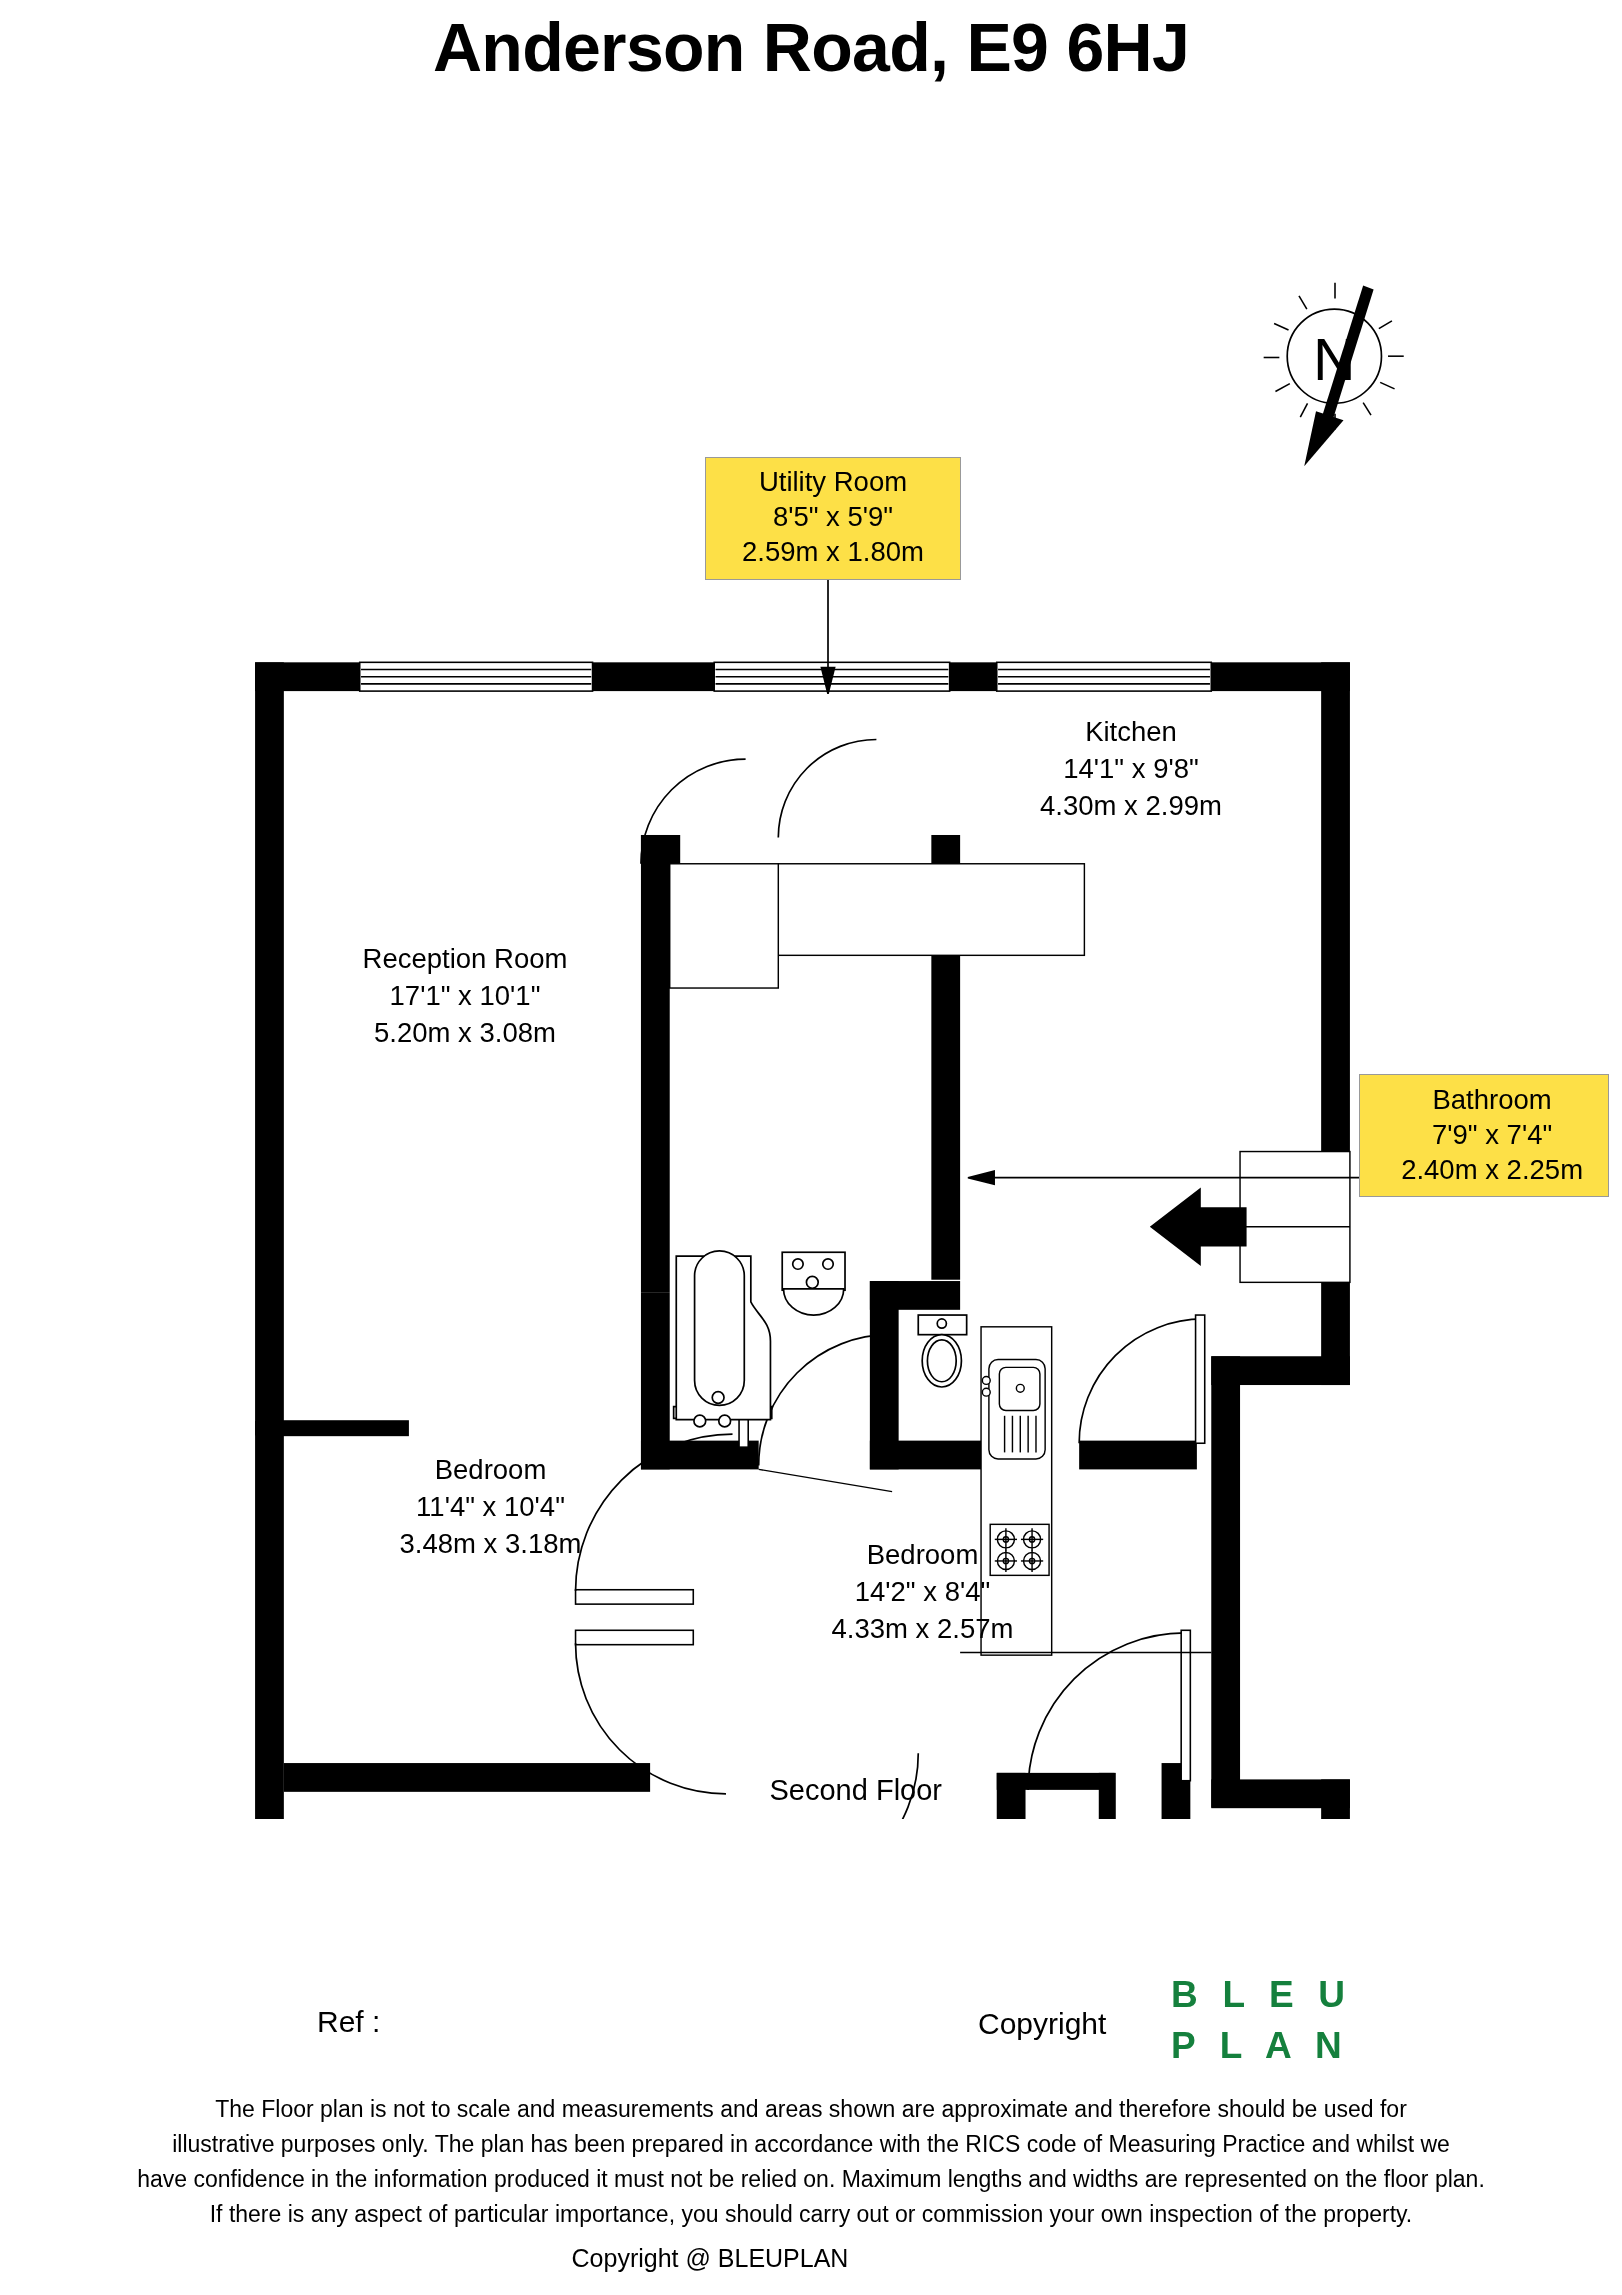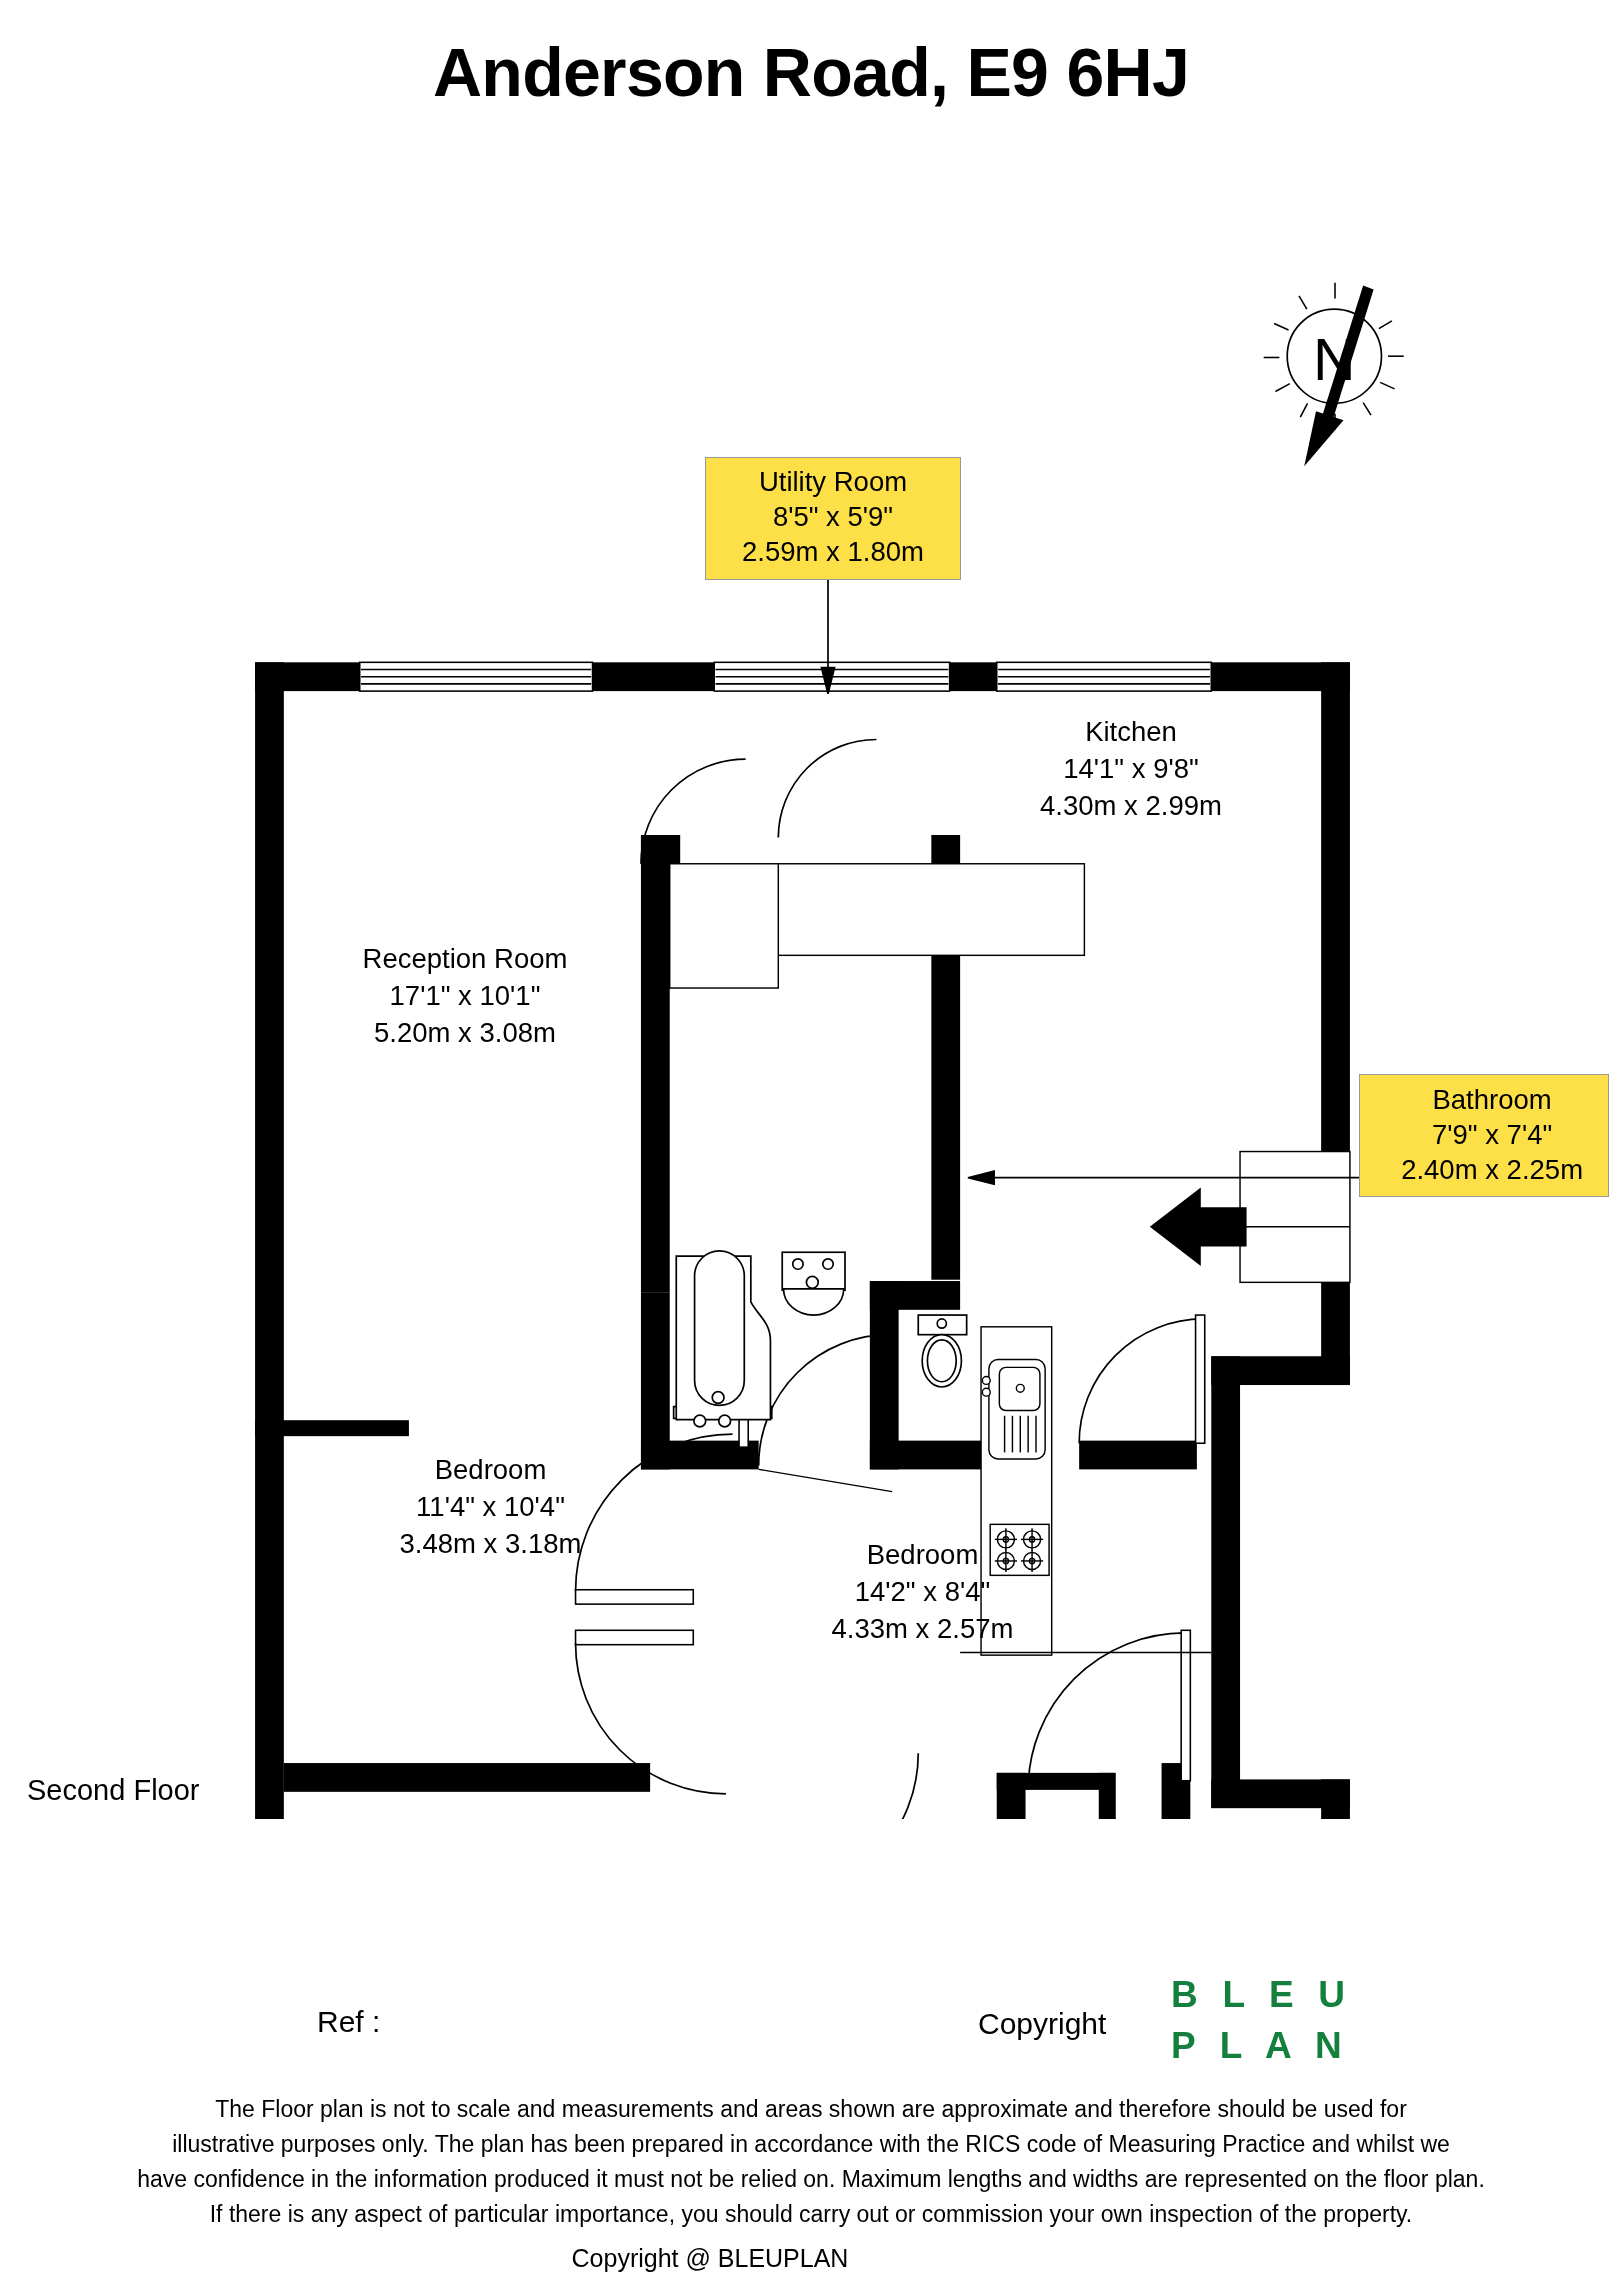--- a/index.html
+++ b/index.html
@@ -18,21 +18,21 @@
 
   
   .header {
     position: absolute;
     top: 0;
     left: 0;
     width: 1622px;
     text-align: center;
   }
   .title {
-    margin-top: 38px;
+    margin-top: 13px;
     font-family: "Liberation Sans", sans-serif;
     font-weight: bold;
     font-size: 68px;
     letter-spacing: -0.7px;
     line-height: 1.0;
   }
   .subtitle {
     margin-top: 19.6px;
     font-size: 41px;
     font-weight: normal;
@@ -84,23 +84,22 @@
   .roomlabel .rimp,
   .callout .rimp { display: block; }
   .roomlabel .rmet,
   .callout .rmet { display: block; }
 
   .floor-caption {
     position: absolute;
     left: 0;
     top: 1774px;
     width: 942px;
-    text-align: left;
+    text-align: right;
     font-size: 29px;
-    margin-left: 27px;
   }
 
   
   .ref {
     position: absolute;
     left: 317px;
     top: 2005px;
     font-size: 30px;
   }
   .copyright-word {

